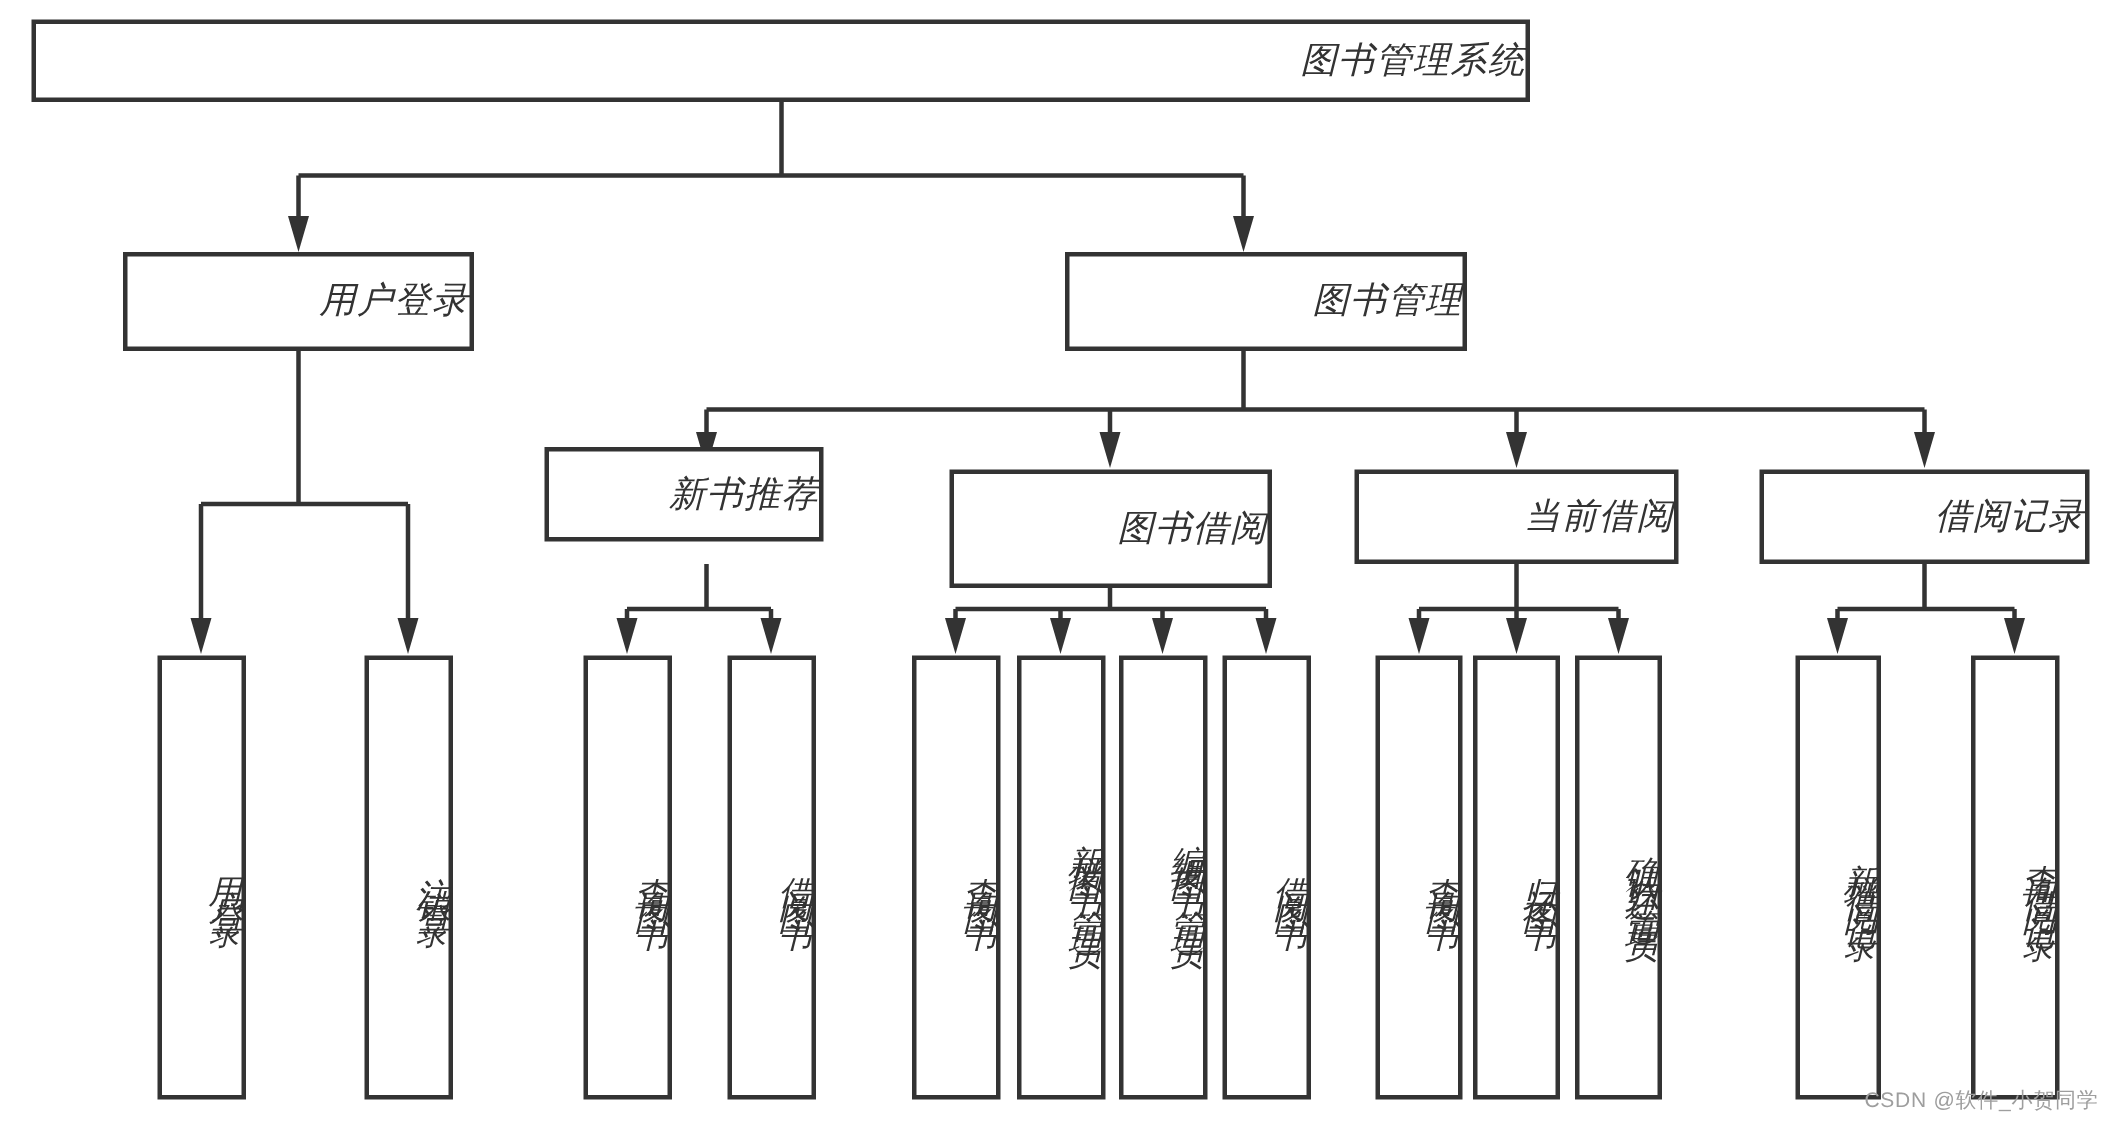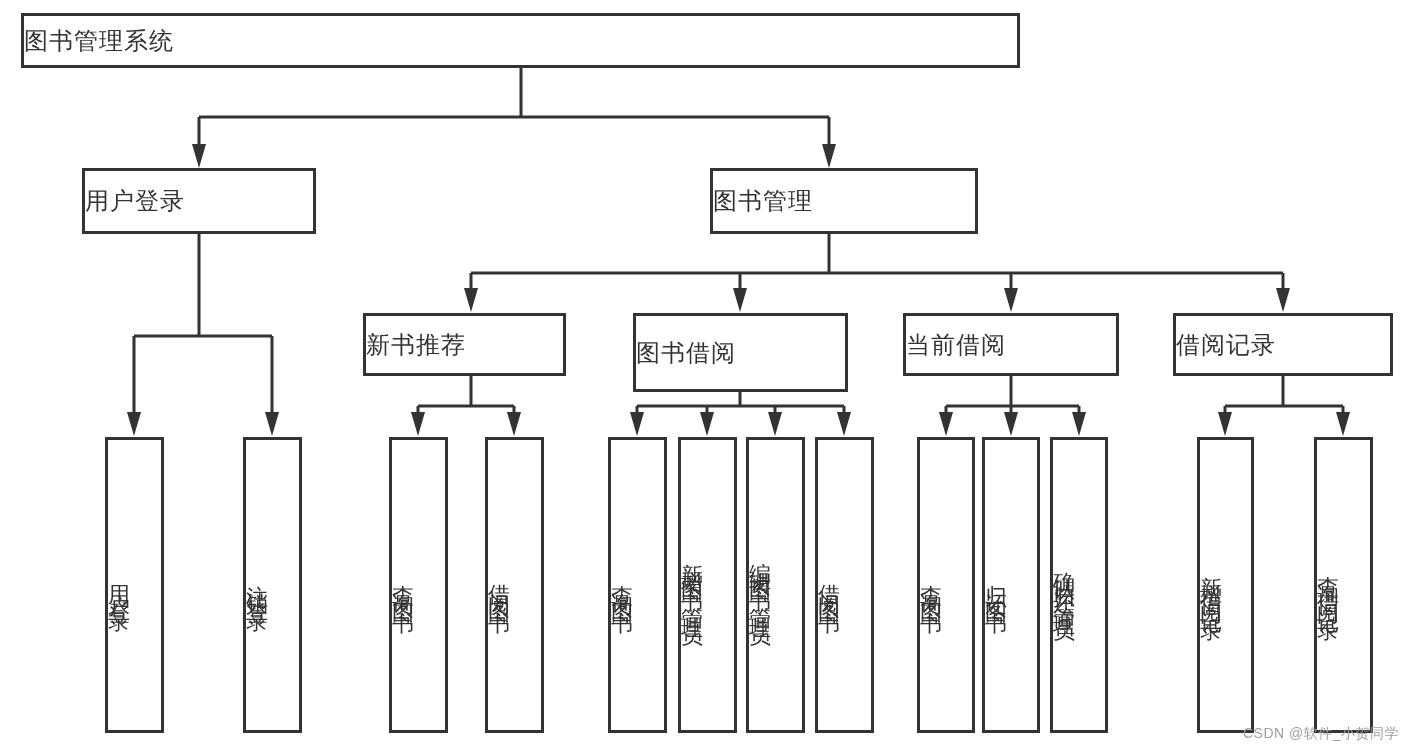--- a/index.html
+++ b/index.html
@@ -34,23 +34,24 @@
   .connectors polygon {
     fill: var(--line);
     stroke: none;
   }
   .node {
     position: absolute;
     border: 3px solid var(--line);
     background: var(--node-background);
     display: flex;
     align-items: center;
-    justify-content: flex-start;
+    justify-content: flex-end;
     color: var(--text);
     z-index: 1;
+    font-style: italic;
   }
   .node .lbl {
     font-size: 24px;
     letter-spacing: 1px;
     white-space: nowrap;
     line-height: 1;
   }
   .node .vlbl {
     writing-mode: vertical-rl;
     text-orientation: mixed;
@@ -118,21 +119,21 @@
     <span class="lbl">图书管理系统</span>
   </div>
 
   <div class="node" style="left:82px;top:168px;width:234px;height:66px">
     <span class="lbl">用户登录</span>
   </div>
   <div class="node" style="left:710px;top:168px;width:268px;height:66px">
     <span class="lbl">图书管理</span>
   </div>
 
-  <div class="node" style="left:363px;top:313px;width:203px;height:63px">
+  <div class="node" style="left:363px;top:298px;width:186px;height:63px">
     <span class="lbl">新书推荐</span>
   </div>
   <div class="node" style="left:633px;top:313px;width:215px;height:79px">
     <span class="lbl">图书借阅</span>
   </div>
   <div class="node" style="left:903px;top:313px;width:216px;height:63px">
     <span class="lbl">当前借阅</span>
   </div>
   <div class="node" style="left:1173px;top:313px;width:220px;height:63px">
     <span class="lbl">借阅记录</span>

